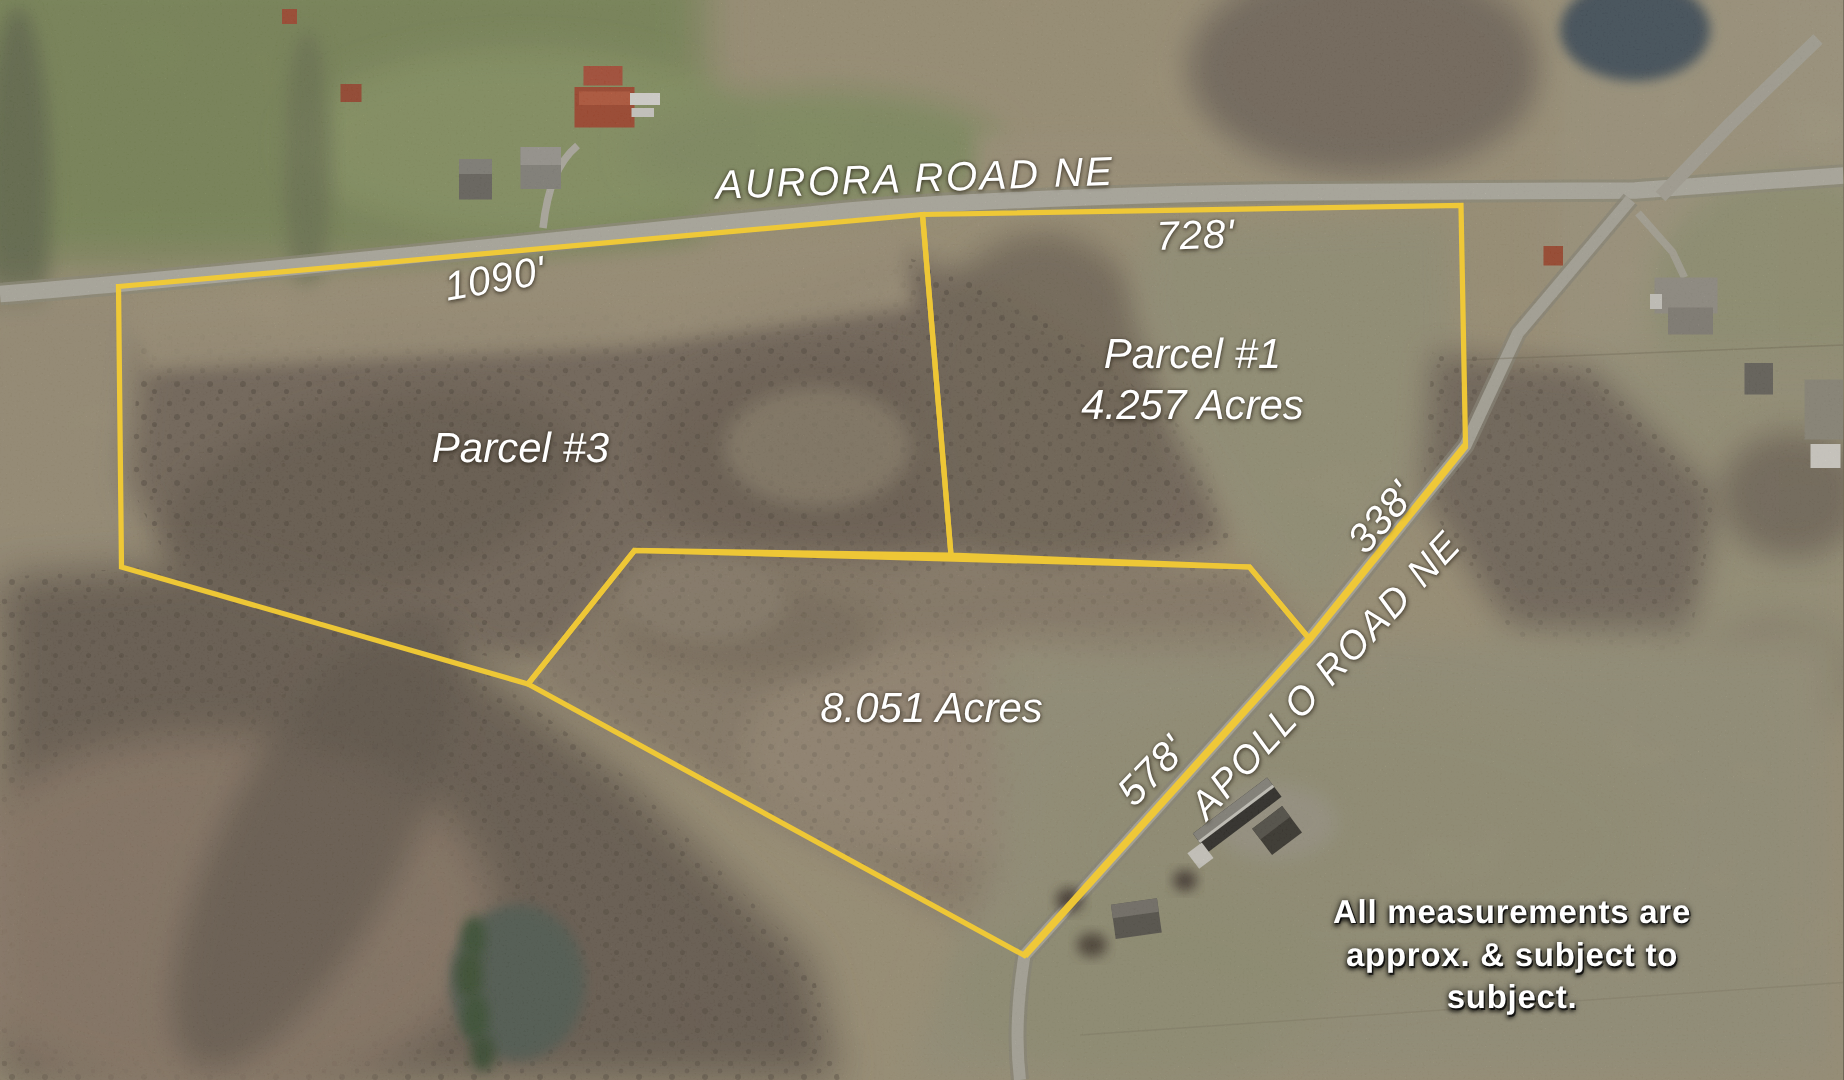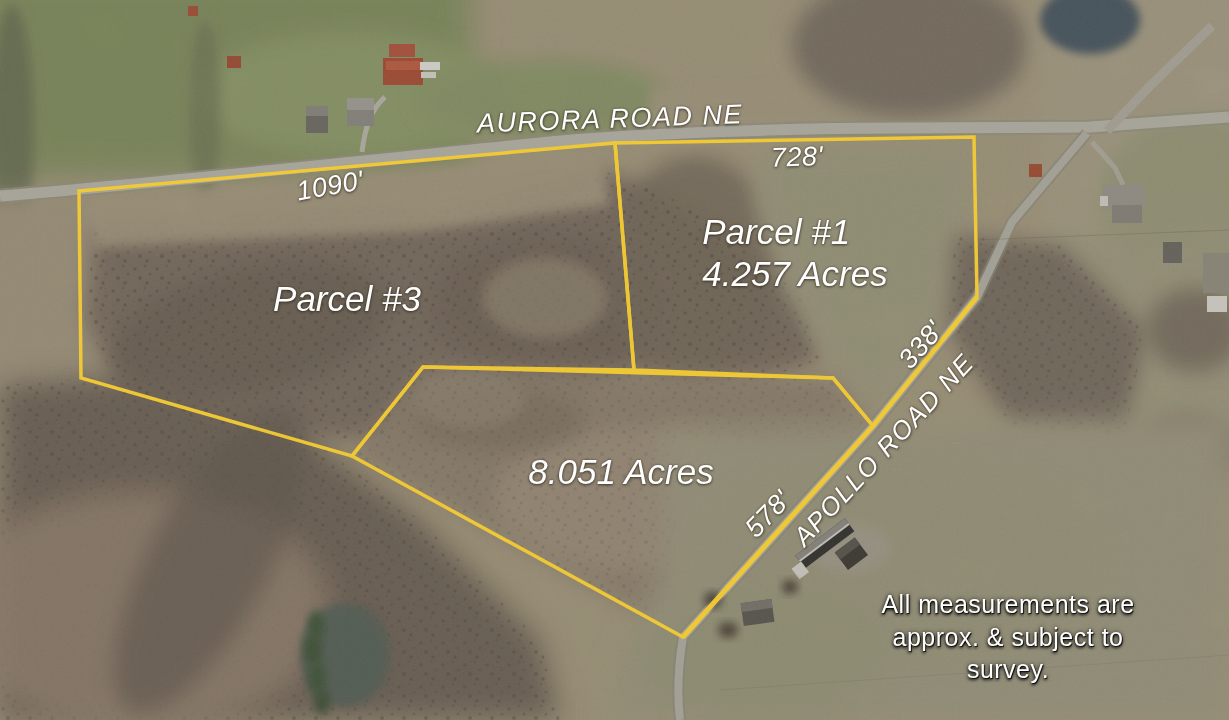--- a/index.html
+++ b/index.html
@@ -14,24 +14,24 @@
     left:var(--x);top:var(--y);
     transform:translate(-50%,-50%) rotate(var(--r,0deg));
     color:#fff;
     font-style:italic;
     white-space:nowrap;
     text-shadow:0 1px 3px rgba(45,38,26,.8),0 0 2px rgba(45,38,26,.45);
     line-height:1.2;
   }
   .lbl.road{font-size:26px;letter-spacing:1.5px;}
   .lbl.meas{font-size:27px;letter-spacing:.5px;}
-  .lbl.parcel{font-size:35px;text-align:left;}
+  .lbl.parcel{font-size:28px;text-align:center;}
   .lbl.parcel span{display:block;}
   .lbl.disclaimer{
-    font-style:normal;font-weight:normal;font-size:25px;
+    font-style:normal;font-weight:bold;font-size:22px;
     text-align:center;line-height:1.3;letter-spacing:.5px;
     text-shadow:0 2px 3px rgba(0,0,0,.9),0 0 4px rgba(0,0,0,.7),1px 1px 0 rgba(20,20,20,.8);
   }
   .lbl.disclaimer span{display:block;}
 </style>
 </head>
 <body>
 
 <div class="stage">
 
@@ -216,16 +216,16 @@
 
   <div class="lbl meas" style="--x:921px;--y:345px;--r:-49deg">338'</div>
 
   <div class="lbl road" style="--x:884px;--y:450px;--r:-47deg">APOLLO ROAD NE</div>
 
   <div class="lbl meas" style="--x:768px;--y:514px;--r:-46deg">578'</div>
 
   <div class="lbl disclaimer" style="--x:1008px;--y:637px">
     <span>All measurements are</span>
     <span>approx. &amp; subject to</span>
-    <span>survey.</span>
+    <span>subject.</span>
   </div>
 
 </div>
 
 </body></html>

